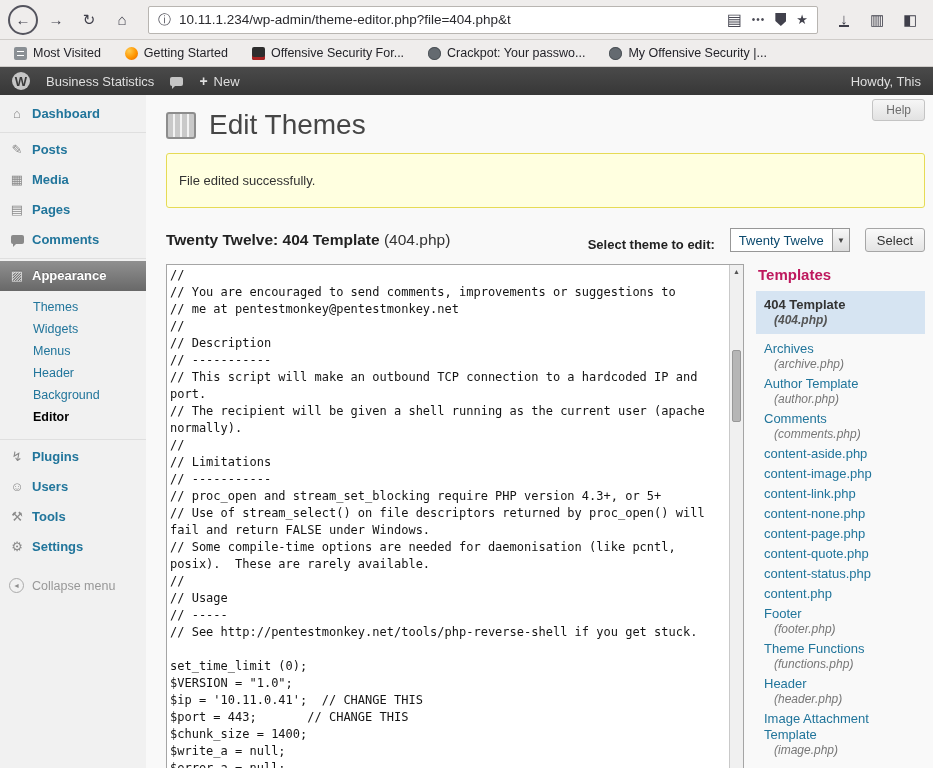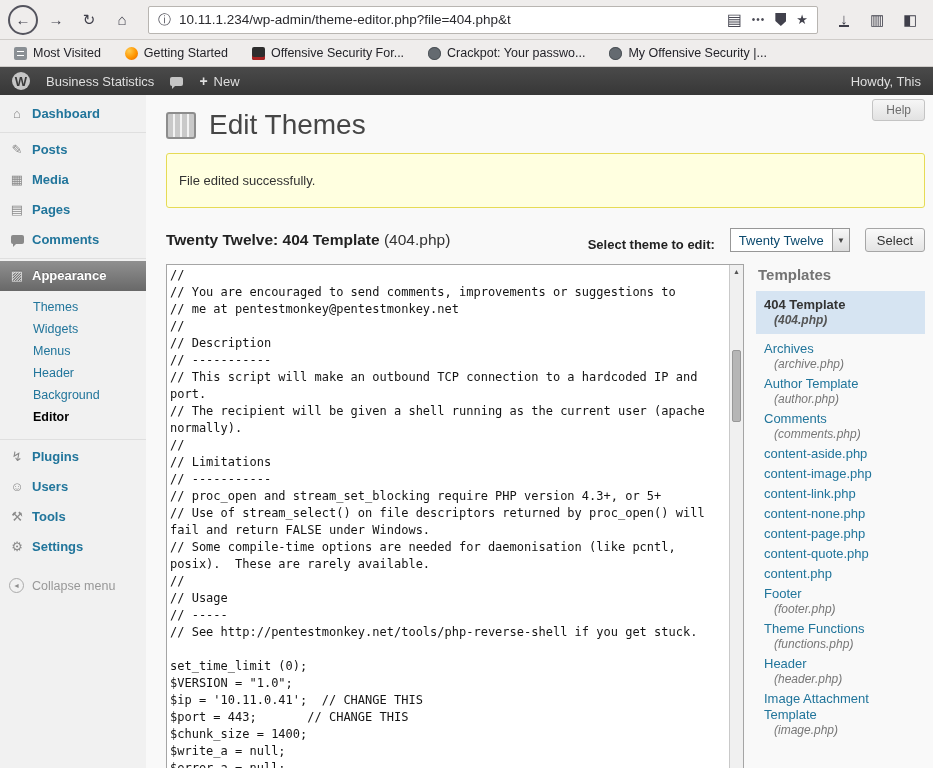--- a/index.html
+++ b/index.html
@@ -79,21 +79,21 @@
   .vscroll{width:14px;background:#f0f0f0;border-left:1px solid #c9c9c9;display:flex;flex-direction:column;flex:0 0 auto;cursor:pointer}
   .sc-arrow{height:13px;width:100%;display:flex;align-items:center;justify-content:center;font-size:7px;color:#555;flex:0 0 auto}
   .vtrack{flex:1;position:relative}
   .vthumb{position:absolute;left:2px;right:2px;top:72px;height:72px;background:#b6b6b6;border:1px solid #989898;border-radius:2px}
   .editor-bottom{height:14px;display:flex;border-top:1px solid #c9c9c9;background:#f0f0f0;flex:0 0 auto;cursor:pointer}
   .htrack{flex:1;position:relative}
   .hthumb{position:absolute;top:2px;bottom:2px;left:2px;right:2px;background:#dadada;border:1px solid #bcbcbc;border-radius:2px}
   .corner{width:14px;border-left:1px solid #c9c9c9;background:#e8e8e8;flex:0 0 auto}
 
   .templates{flex:1;min-width:0;padding-top:2px}
-  .tpl-heading{font-size:15px;color:#737373;margin:0 0 8px 2px;font-weight:bold}
+  .tpl-heading{font-size:15px;color:#be185d;margin:0 0 8px 2px;font-weight:bold}
   .tpl-list{list-style:none;margin:0;padding:0}
   .tpl-item{padding:1px 8px;margin-bottom:2px;cursor:pointer}
   .tpl-name{display:block;color:#21759B;font-size:13px;line-height:16px}
   .tpl-file{display:block;color:#777;font-style:italic;font-size:12px;line-height:15px;padding-left:10px}
   .tpl-file:empty{display:none}
   .tpl-item.active{background:#d6e4f2;padding:6px 8px;margin-bottom:6px}
   .tpl-item.active .tpl-name{color:#333;font-weight:bold}
   .tpl-item.active .tpl-file{color:#555;font-weight:bold}
 </style>
 </head>
@@ -352,20 +352,24 @@
             <li class="tpl-item">
               <span class="tpl-name">content-page.php</span>
 
             </li>
 
             <li class="tpl-item">
               <span class="tpl-name">content-quote.php</span>
 
             </li>
 
+            <li class="tpl-item">
+              <span class="tpl-name">content-status.php</span>
+
+            </li>
 
             <li class="tpl-item">
               <span class="tpl-name">content.php</span>
 
             </li>
 
             <li class="tpl-item">
               <span class="tpl-name">Footer</span>
               <span class="tpl-file">(footer.php)</span>
             </li>

